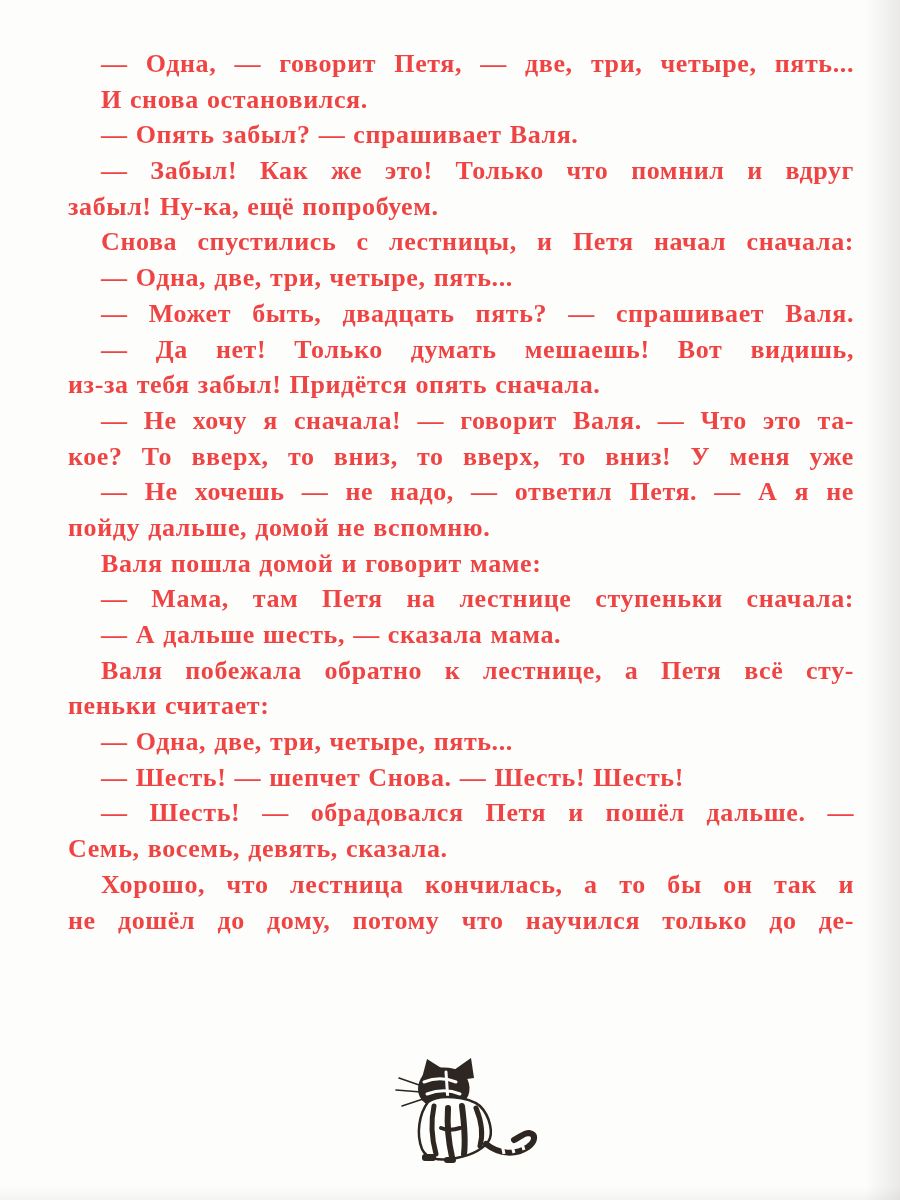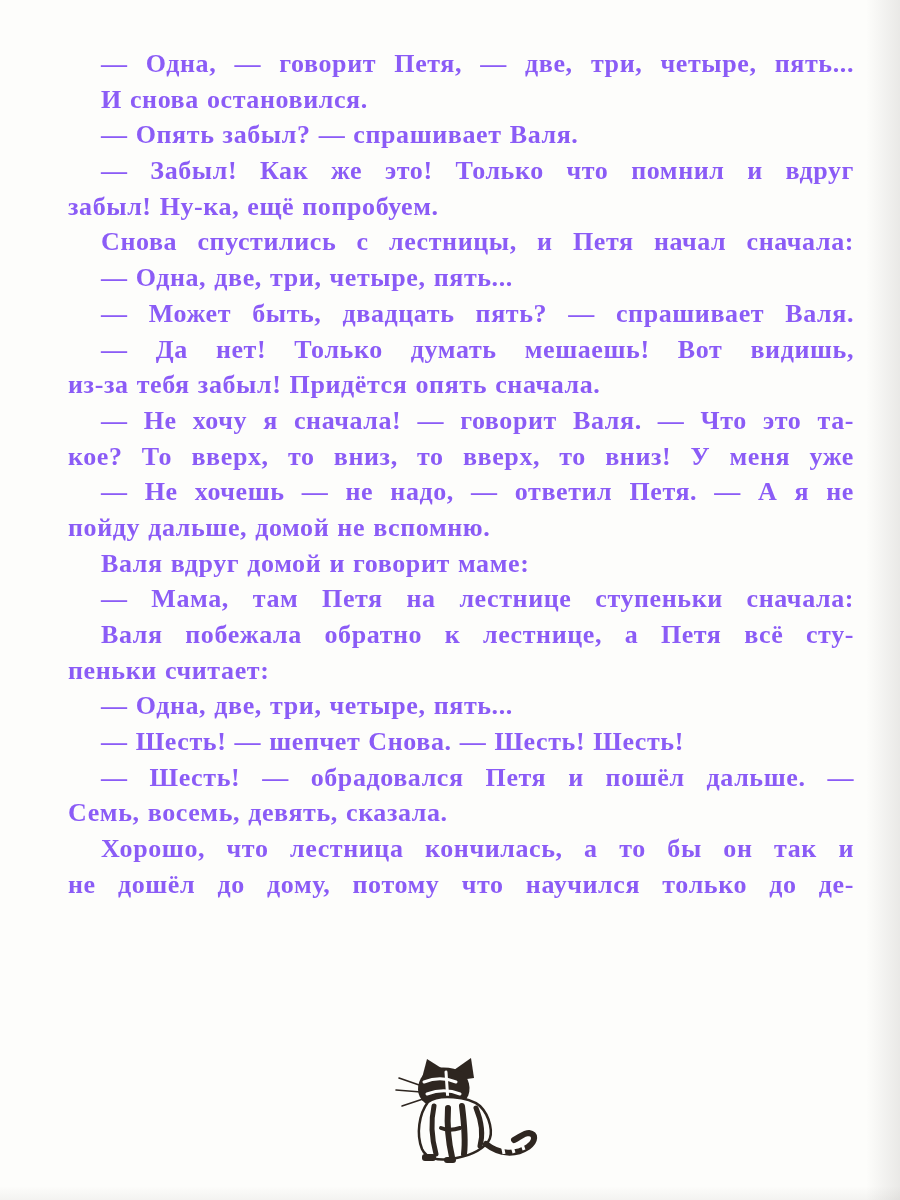--- a/index.html
+++ b/index.html
@@ -20,21 +20,21 @@
     pointer-events:none;
   }
   .edge-shadow-bottom {
     position:absolute; left:0; bottom:0; width:900px; height:14px;
     background:linear-gradient(to bottom, rgba(0,0,0,0) 0%, rgba(60,55,50,0.05) 100%);
     pointer-events:none;
   }
   .text-block {
     position:absolute;
     left:68px; right:46px; top:46px;
-    color:#8b5cf6;
+    color:#ef4444;
     font-size:26px;
     font-weight:700;
     letter-spacing:0.6px;
     word-spacing:1px;
   }
   .line {
     line-height:35.7px;
     height:35.7px;
     overflow:visible;
     white-space:nowrap;
@@ -64,22 +64,23 @@
       <div class="line">забыл! Ну-ка, ещё попробуем.</div>
       <div class="line ind jst">Снова спустились с лестницы, и Петя начал сначала:</div>
       <div class="line ind">— Одна, две, три, четыре, пять...</div>
       <div class="line ind jst">— Может быть, двадцать пять? — спрашивает Валя.</div>
       <div class="line ind jst">— Да нет! Только думать мешаешь! Вот видишь,</div>
       <div class="line">из-за тебя забыл! Придётся опять сначала.</div>
       <div class="line ind jst">— Не хочу я сначала! — говорит Валя. — Что это та-</div>
       <div class="line jst">кое? То вверх, то вниз, то вверх, то вниз! У меня уже</div>
       <div class="line ind jst">— Не хочешь — не надо, — ответил Петя. — А я не</div>
       <div class="line">пойду дальше, домой не вспомню.</div>
-      <div class="line ind">Валя вдруг домой и говорит маме:</div>
+      <div class="line ind">Валя пошла домой и говорит маме:</div>
       <div class="line ind jst">— Мама, там Петя на лестнице ступеньки сначала:</div>
+      <div class="line ind">— А дальше шесть, — сказала мама.</div>
       <div class="line ind jst">Валя побежала обратно к лестнице, а Петя всё сту-</div>
       <div class="line">пеньки считает:</div>
       <div class="line ind">— Одна, две, три, четыре, пять...</div>
       <div class="line ind">— Шесть! — шепчет Снова. — Шесть! Шесть!</div>
       <div class="line ind jst">— Шесть! — обрадовался Петя и пошёл дальше. —</div>
       <div class="line">Семь, восемь, девять, сказала.</div>
       <div class="line ind jst">Хорошо, что лестница кончилась, а то бы он так и</div>
       <div class="line jst">не дошёл до дому, потому что научился только до де-</div>
     </div>
 

